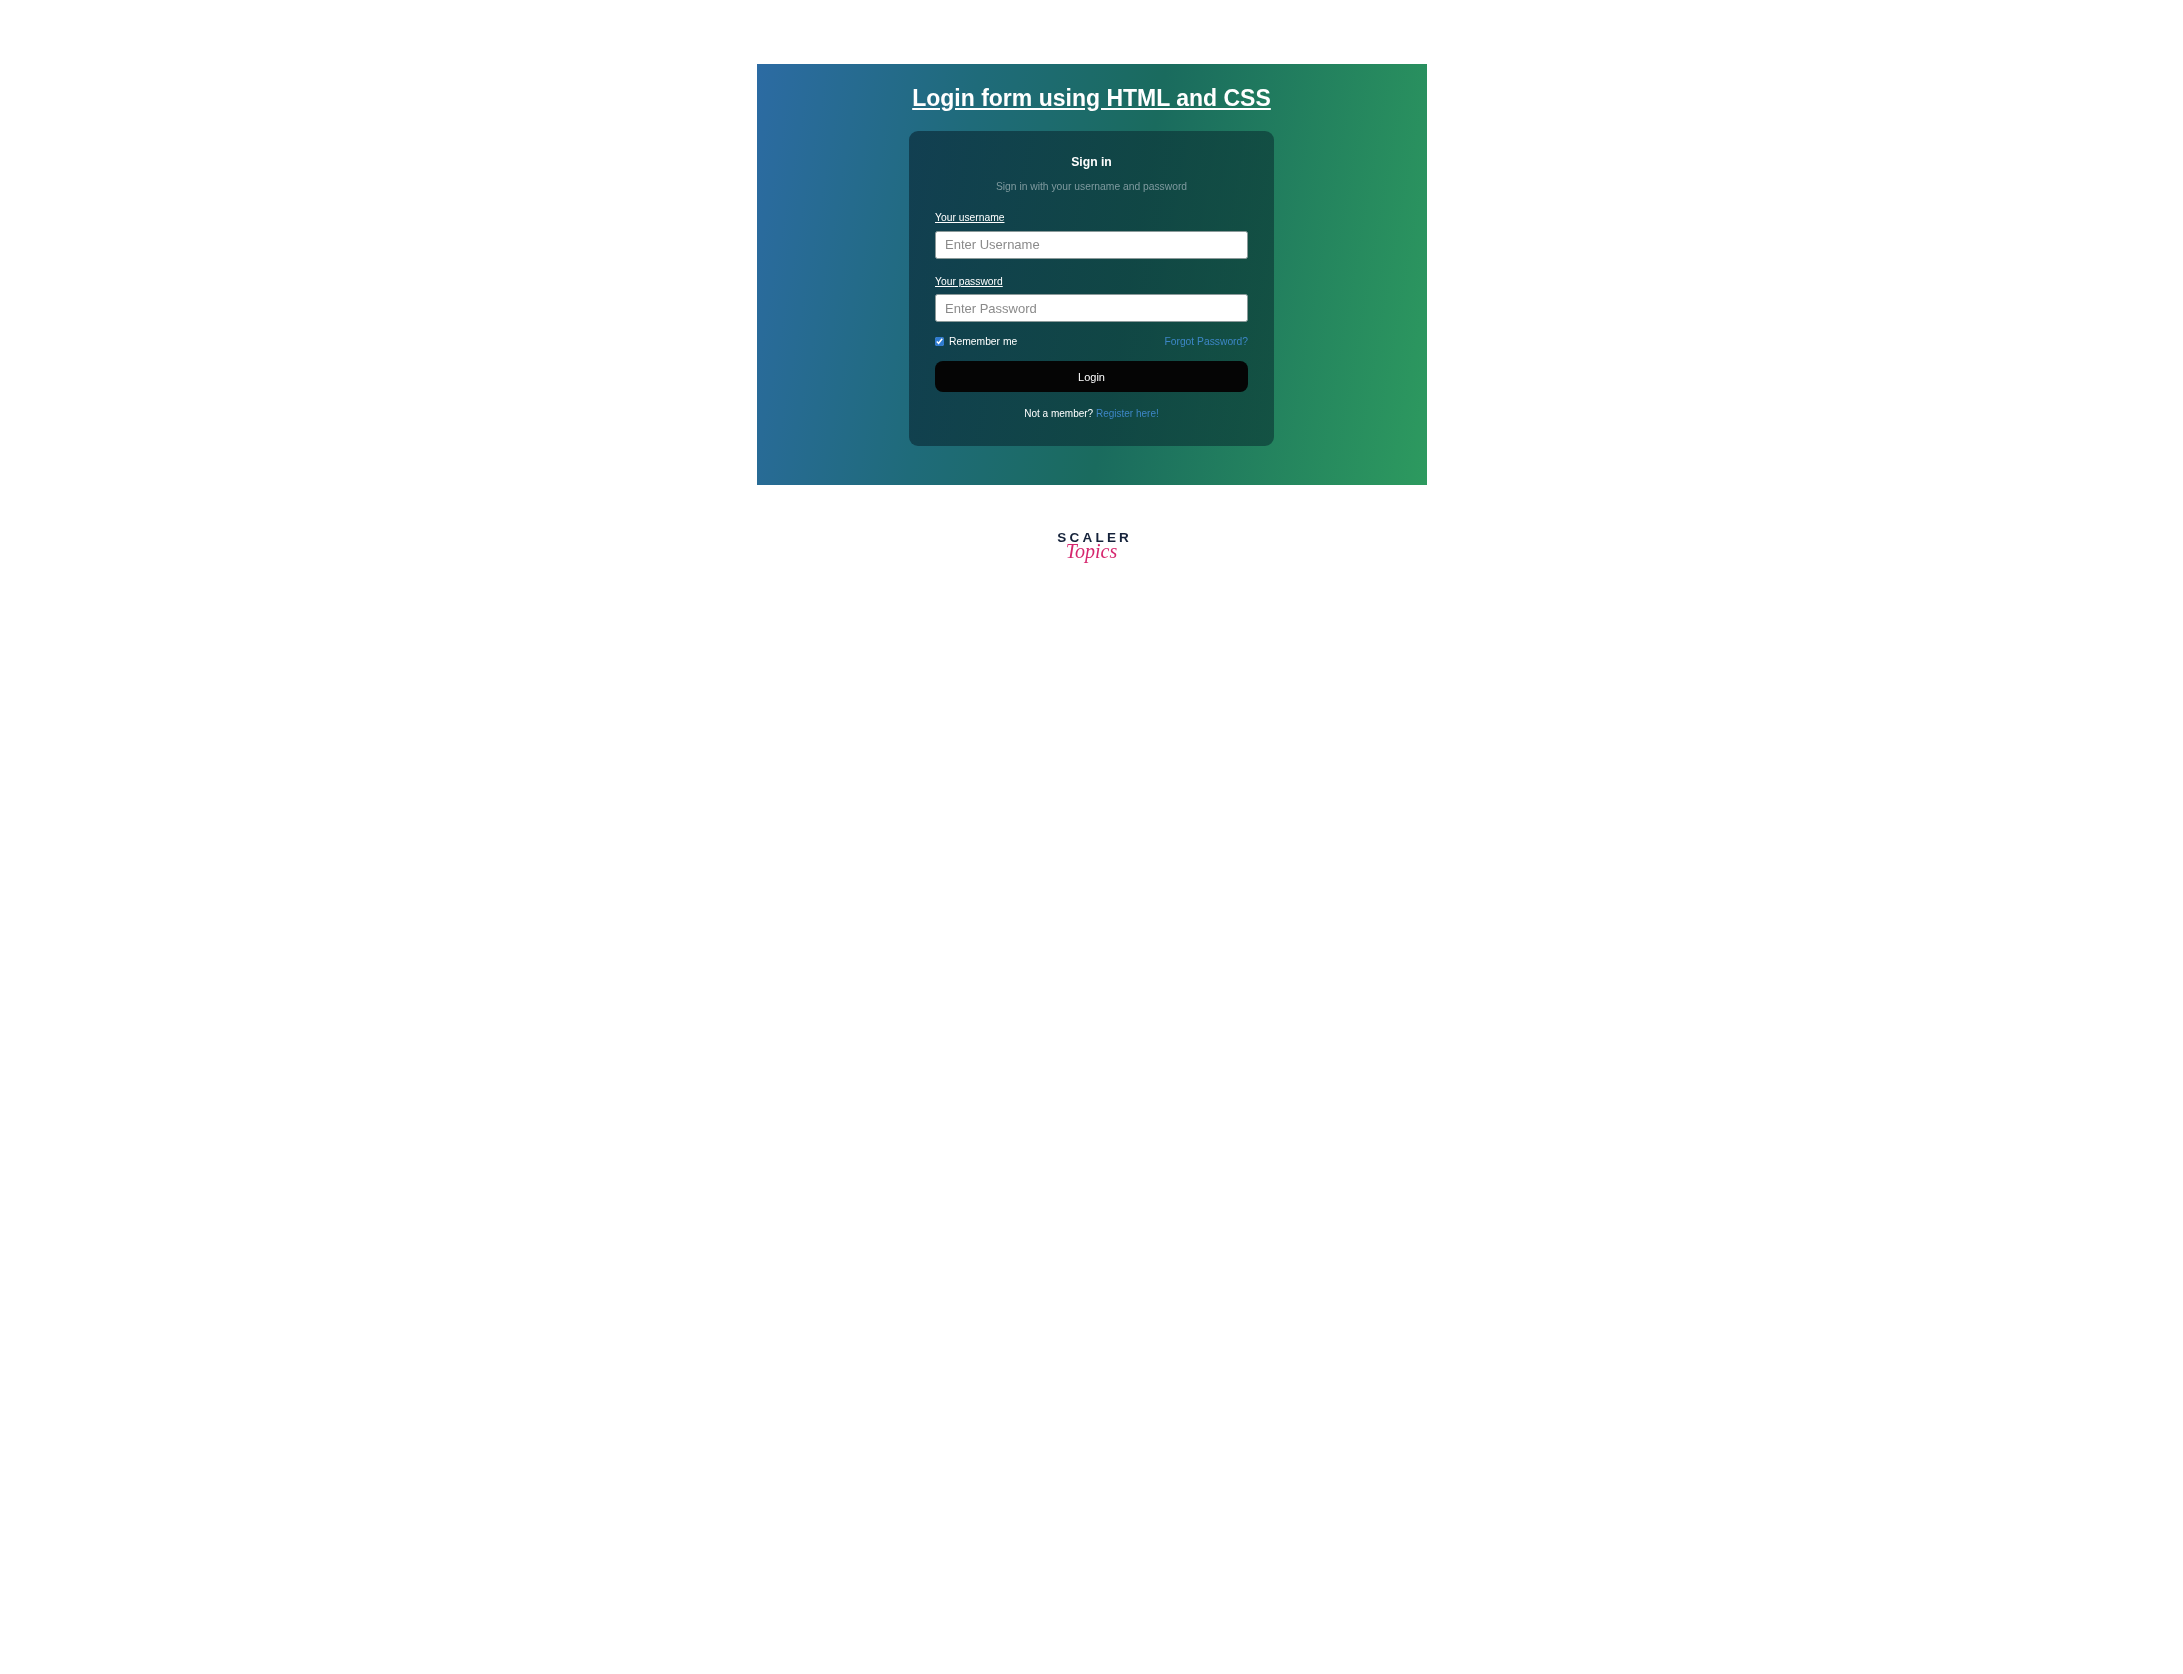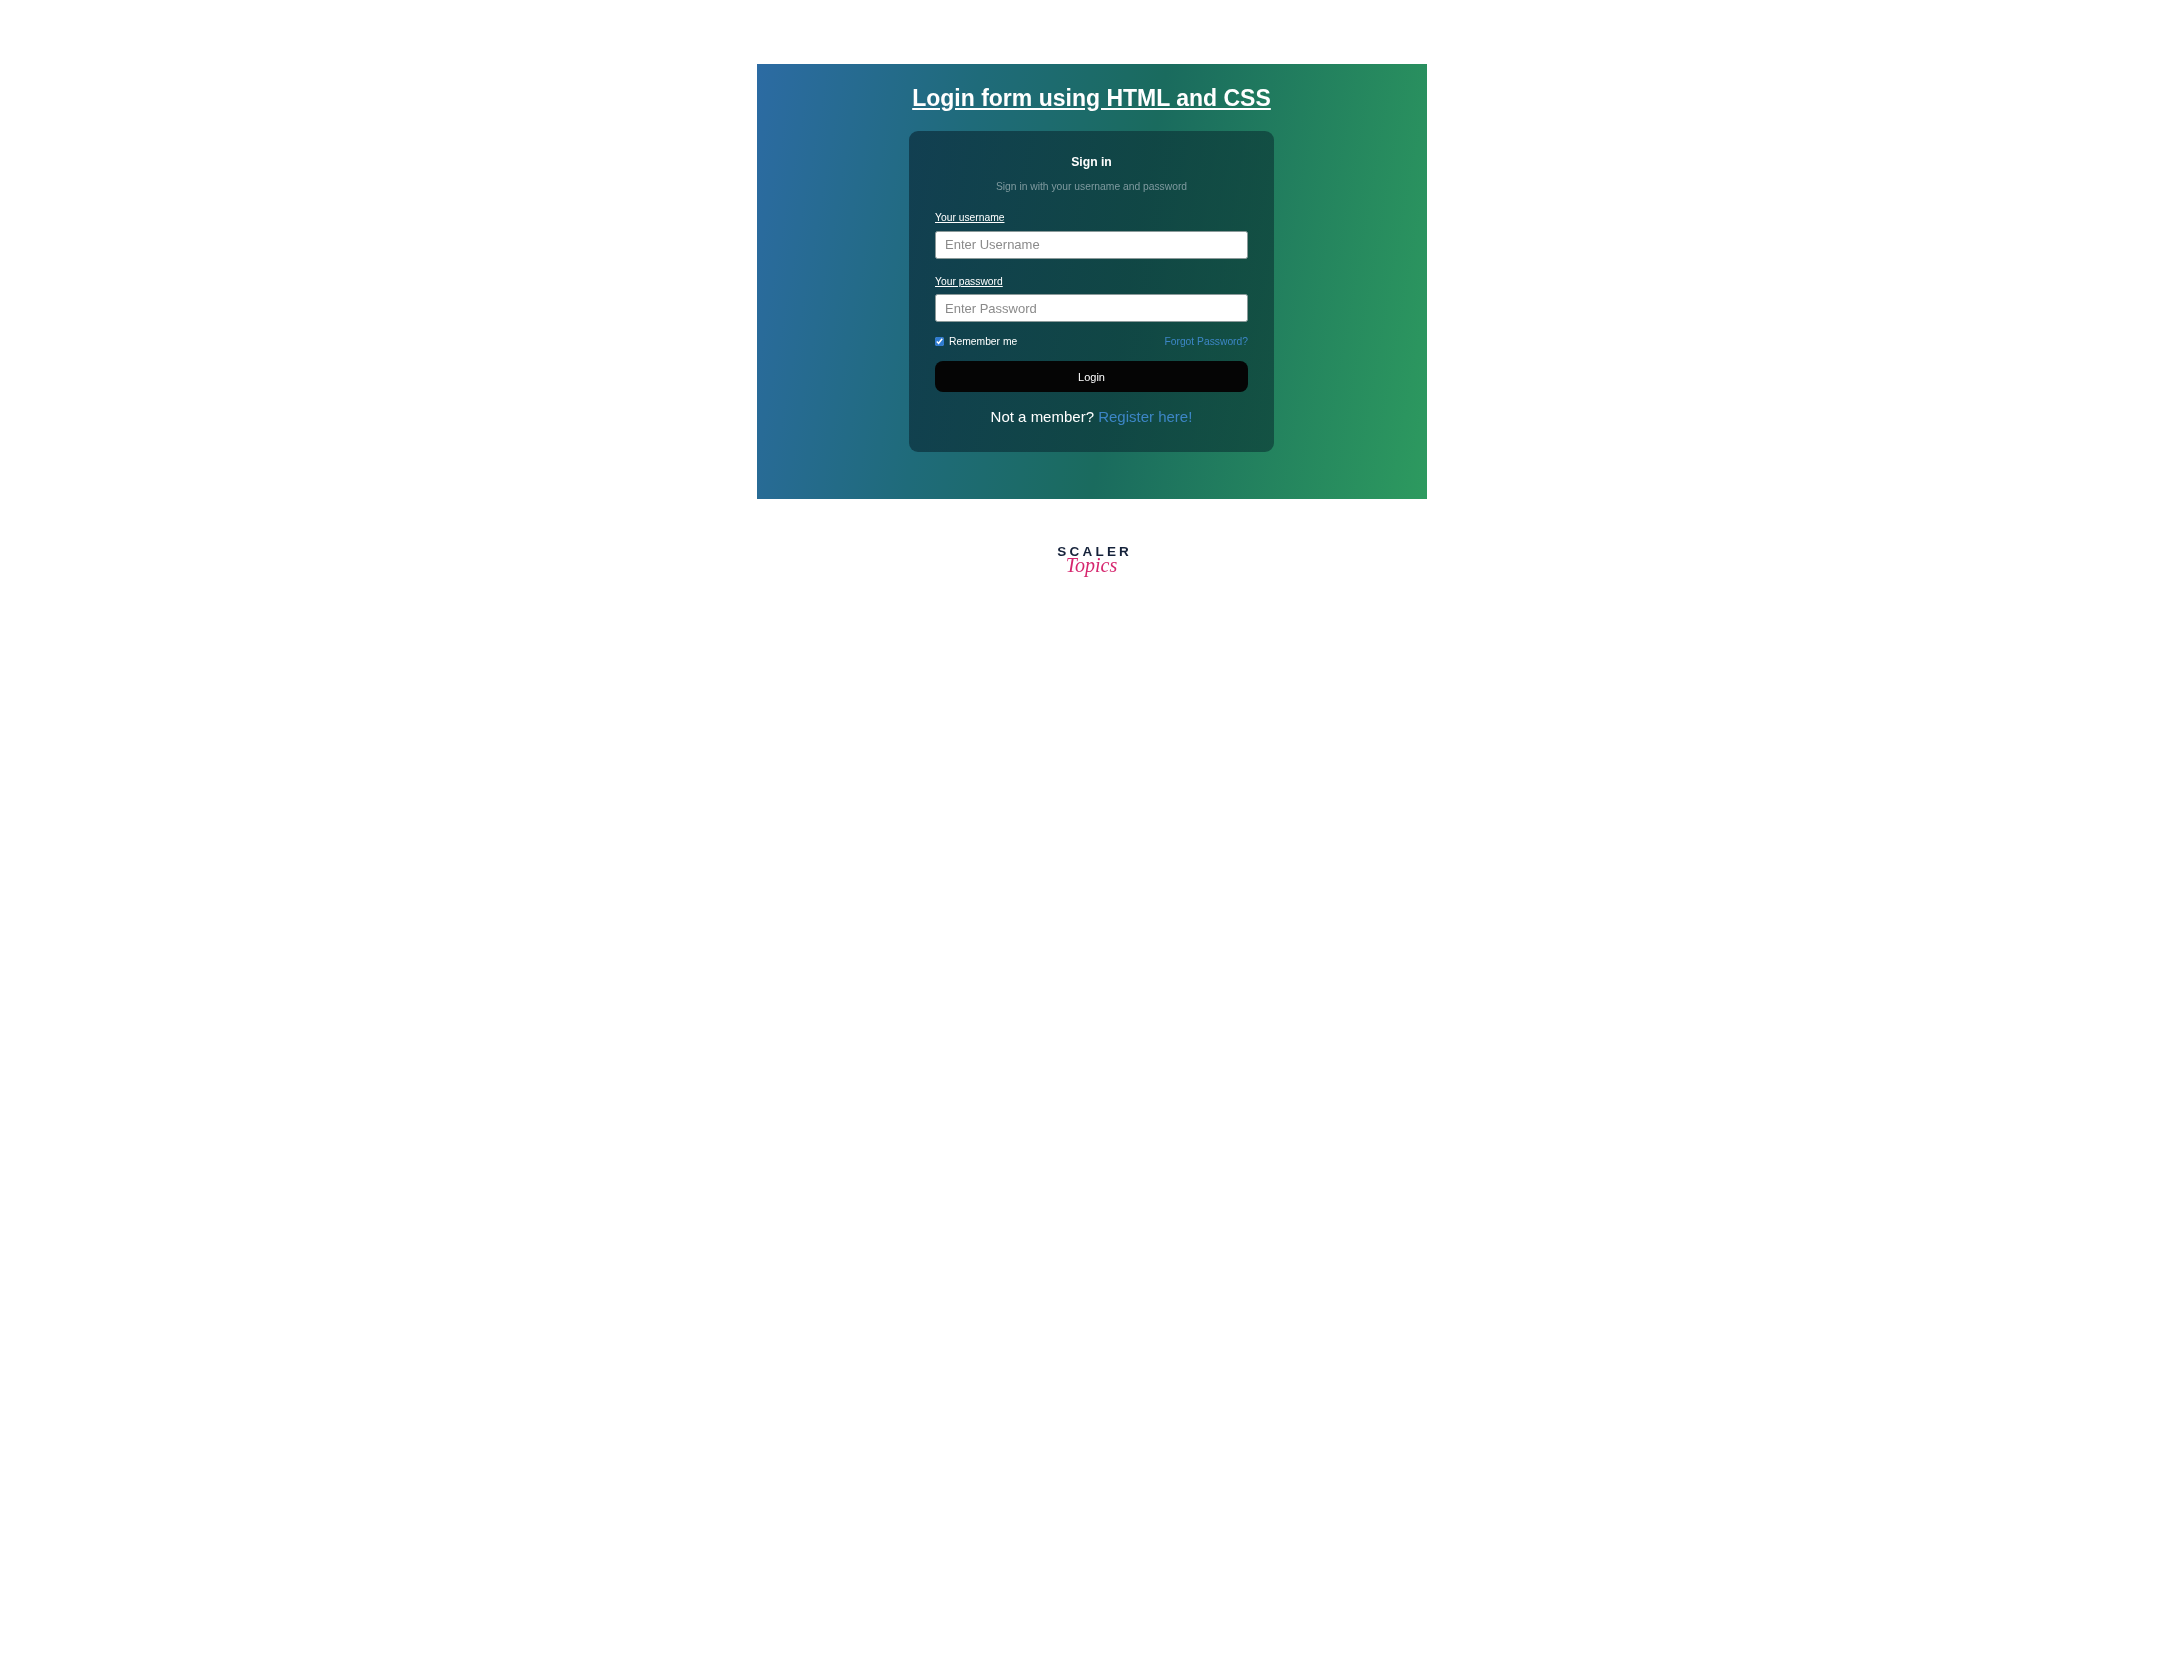--- a/index.html
+++ b/index.html
@@ -27,21 +27,21 @@
       font-size: 23px;
       font-weight: 700;
       text-align: center;
       margin-left: -39px;
       width: 359px;
       margin: 4px auto;
       text-decoration: underline;
     }
     .login-card {
       width: 365px;
-      margin: 19px auto 8px auto;
+      margin: 19px auto 0 auto;
       background: linear-gradient(100deg, rgba(12,48,64,0.75), rgba(14,66,58,0.75));
       border-radius: 9px;
       padding: 24.4px 26px 27px 26px;
     }
     .card-title {
       color: #ffffff;
       font-size: 12.2px;
       font-weight: 700;
       text-align: center;
       margin-bottom: 11.6px;
@@ -102,21 +102,21 @@
       color: #ffffff;
       border: none;
       border-radius: 8px;
       font-size: 11px;
       cursor: pointer;
       margin-bottom: 15.4px;
     }
     .footer-text {
       text-align: center;
       color: #ffffff;
-      font-size: 15px;
+      font-size: 10px;
     }
     .register-link {
       color: #3d86c6;
       text-decoration: none;
       cursor: pointer;
     }
     .brand-logo {
       text-align: center;
       margin-top: 45px;
     }

